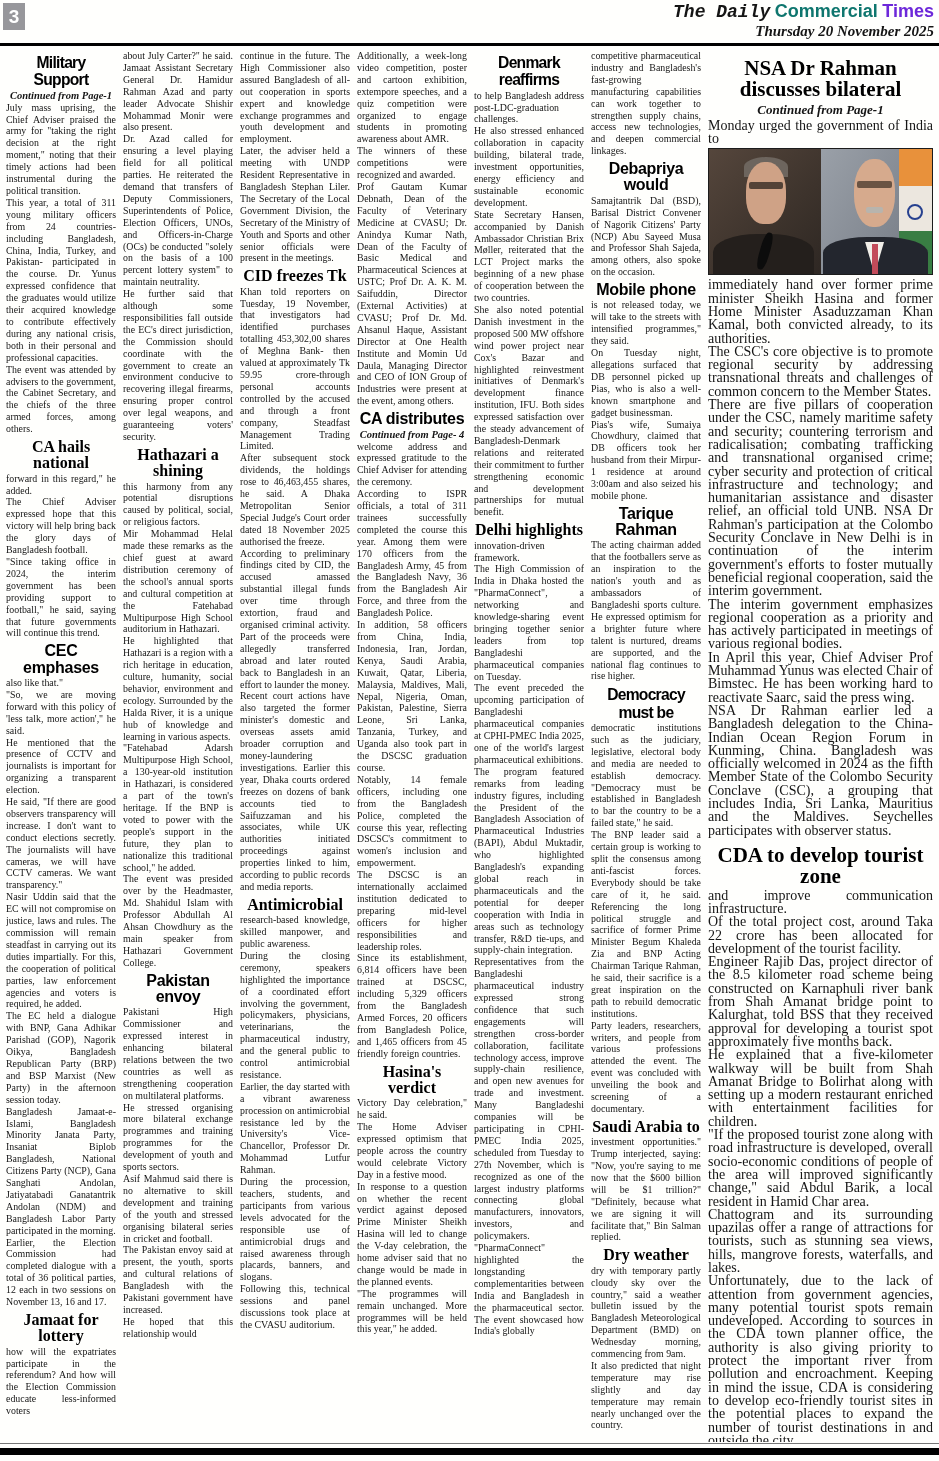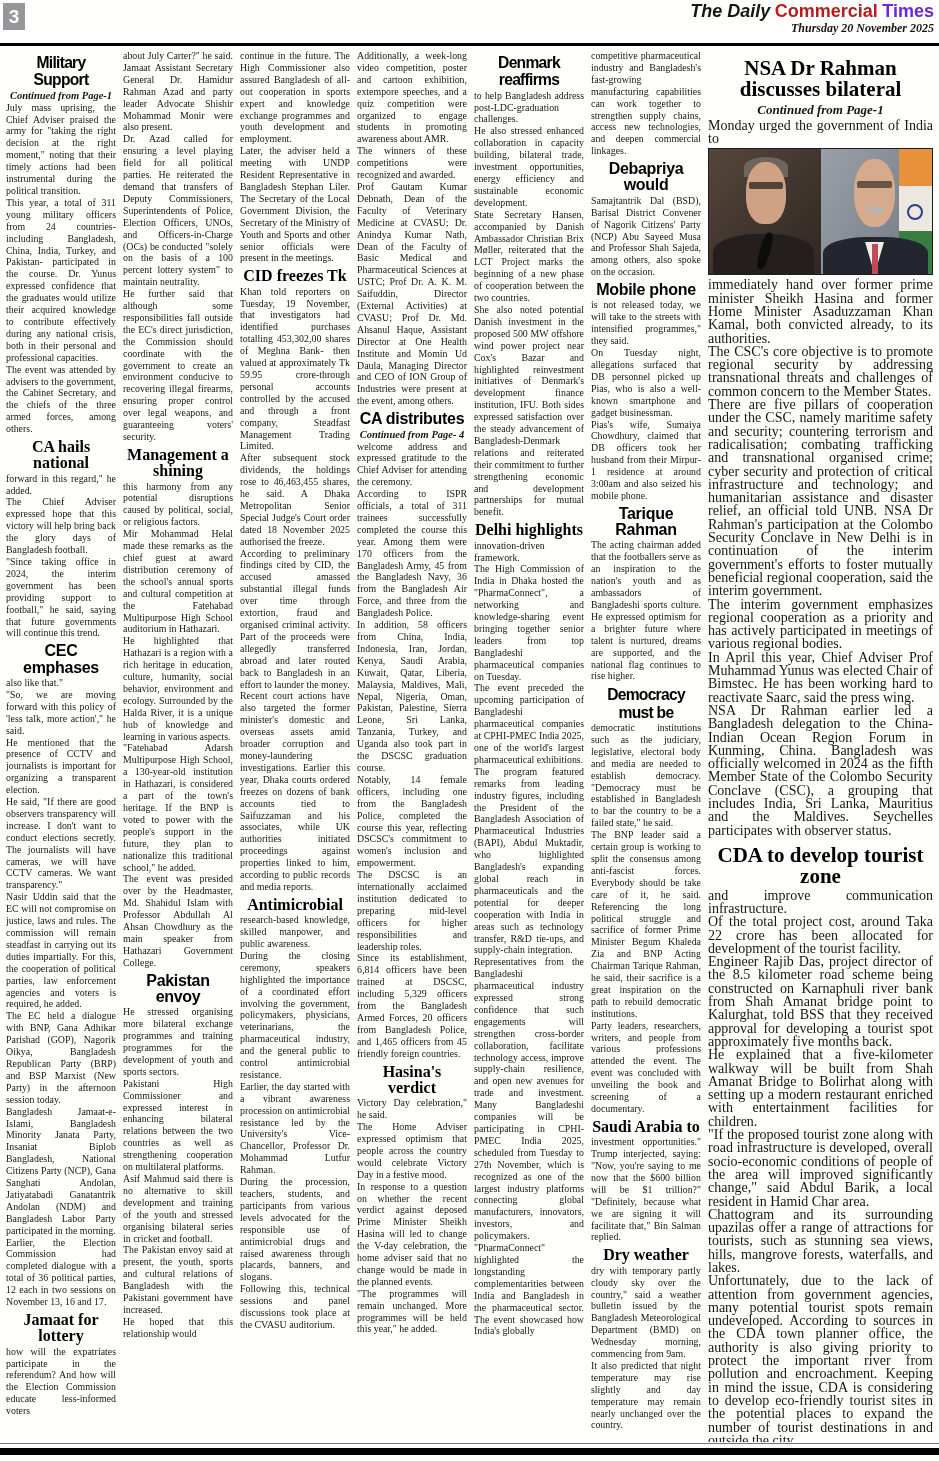--- a/index.html
+++ b/index.html
@@ -4,24 +4,24 @@
 <style>
   html,body{margin:0;padding:0;background:#e9e9e9;}
   .page{position:relative;width:939px;height:1461px;background:#fffffd;overflow:hidden;
         font-family:"Liberation Serif",serif;color:#151515;}
   
   .pageno{position:absolute;left:3px;top:3px;width:22px;height:27px;background:#97979b;
           color:#fff;font-family:"Liberation Sans",sans-serif;font-weight:bold;font-size:19px;
           display:flex;align-items:center;justify-content:center;}
   .masthead{position:absolute;right:5px;top:1px;text-align:right;line-height:1.12;}
   .mh1{font-size:18px;}
-  .brand-prefix{font-style:italic;font-weight:bold;font-family:Liberation Sans, sans-serif;}
+  .brand-prefix{font-style:italic;font-weight:bold;font-family:Liberation Mono, monospace;}
   .brand-main{font-family:"Liberation Sans",sans-serif;font-weight:bold;}
   .brand-suffix{font-family:"Liberation Sans",sans-serif;font-weight:bold;}
-  .mh2{font-size:12px;font-weight:bold;font-style:italic;margin-top:1px;}
+  .mh2{font-size:15px;font-weight:bold;font-style:italic;margin-top:1px;}
   .top-rule{position:absolute;left:0;top:43px;width:939px;height:3px;background:#000;}
   .bottom-rule{position:absolute;left:0;top:1448px;width:939px;height:7px;background:#000;}
   .bottom-hair{position:absolute;left:0;top:1443px;width:939px;height:1px;background:#777;}
 
   
   .content{position:absolute;left:6px;top:50px;width:927px;height:1392px;display:flex;gap:7px;}
   .col{flex:0 0 110px;width:110px;overflow:hidden;}
   .right-col{flex:1 1 auto;overflow:hidden;}
 
   
@@ -73,21 +73,21 @@
   .ph-right .tie{position:absolute;bottom:0;left:46%;width:6%;height:24%;background:#c24b5a;}
 </style>
 </head>
 <body>
 
 <div class="page">
   <div class="pageno">3</div>
   <div class="masthead">
     <div class="mh1">
       <span class="brand-prefix">The Daily</span>
-      <span class="brand-main" id="brandMain" style="color: #b91c1c;">Commercial</span>
+      <span class="brand-main" id="brandMain" style="color: #0f766e;">Commercial</span>
       <span class="brand-suffix" id="brandSuffix" style="color: #6d28d9;">Times</span>
     </div>
     <div class="mh2">Thursday 20 November 2025</div>
   </div>
   <div class="top-rule"></div>
 
   <div class="content">
     <div class="col" id="col0">
         <article>
           <h2 class="hl cond">Military Support</h2>
@@ -118,31 +118,31 @@
           <p>how will the expatriates participate in the referendum? And how will the Election Commission educate less-informed voters</p>
         </article>
       </div>
     <div class="col" id="col1">
         <article>
           <p>about July Carter?" he said. Jamaat Assistant Secretary General Dr. Hamidur Rahman Azad and party leader Advocate Shishir Mohammad Monir were also present.</p>
           <p>Dr. Azad called for ensuring a level playing field for all political parties. He reiterated the demand that transfers of Deputy Commissioners, Superintendents of Police, Election Officers, UNOs, and Officers-in-Charge (OCs) be conducted "solely on the basis of a 100 percent lottery system" to maintain neutrality.</p>
           <p>He further said that although some responsibilities fall outside the EC's direct jurisdiction, the Commission should coordinate with the government to create an environment conducive to recovering illegal firearms, ensuring proper control over legal weapons, and guaranteeing voters' security.</p>
         </article>
         <article>
-          <h2 class="hl serif">Management a shining</h2>
+          <h2 class="hl serif">Hathazari a shining</h2>
           <p>this harmony from any potential disruptions caused by political, social, or religious factors.</p>
           <p>Mir Mohammad Helal made these remarks as the chief guest at award distribution ceremony of the school's annual sports and cultural competition at the Fatehabad Multipurpose High School auditorium in Hathazari.</p>
           <p>He highlighted that Hathazari is a region with a rich heritage in education, culture, humanity, social behavior, environment and ecology. Surrounded by the Halda River, it is a unique hub of knowledge and learning in various aspects.</p>
           <p>"Fatehabad Adarsh Multipurpose High School, a 130-year-old institution in Hathazari, is considered a part of the town's heritage. If the BNP is voted to power with the people's support in the future, they plan to nationalize this traditional school," he added.</p>
           <p>The event was presided over by the Headmaster, Md. Shahidul Islam with Professor Abdullah Al Ahsan Chowdhury as the main speaker from Hathazari Government College.</p>
         </article>
         <article>
           <h2 class="hl sans">Pakistan envoy</h2>
+          <p>Pakistani High Commissioner and expressed interest in enhancing bilateral relations between the two countries as well as strengthening cooperation on multilateral platforms.</p>
           <p>He stressed organising more bilateral exchange programmes and training programmes for the development of youth and sports sectors.</p>
-          <p>Pakistani High Commissioner and expressed interest in enhancing bilateral relations between the two countries as well as strengthening cooperation on multilateral platforms.</p>
           <p>Asif Mahmud said there is no alternative to skill development and training of the youth and stressed organising bilateral series in cricket and football.</p>
           <p>The Pakistan envoy said at present, the youth, sports and cultural relations of Bangladesh with the Pakistani government have increased.</p>
           <p>He hoped that this relationship would</p>
         </article>
       </div>
     <div class="col" id="col2">
         <article>
           <p>continue in the future. The High Commissioner also assured Bangladesh of all-out cooperation in sports expert and knowledge exchange programmes and youth development and employment.</p>
           <p>Later, the adviser held a meeting with UNDP Resident Representative in Bangladesh Stephan Liler. The Secretary of the Local Government Division, the Secretary of the Ministry of Youth and Sports and other senior officials were present in the meetings.</p>
         </article>

